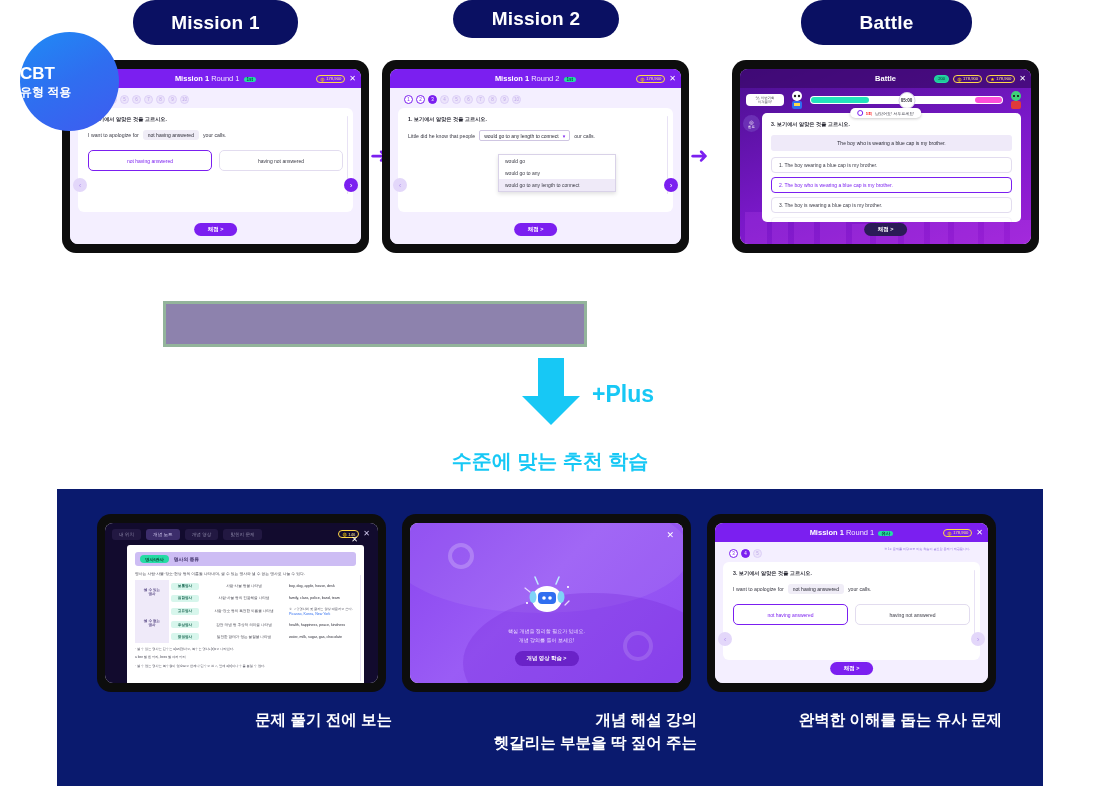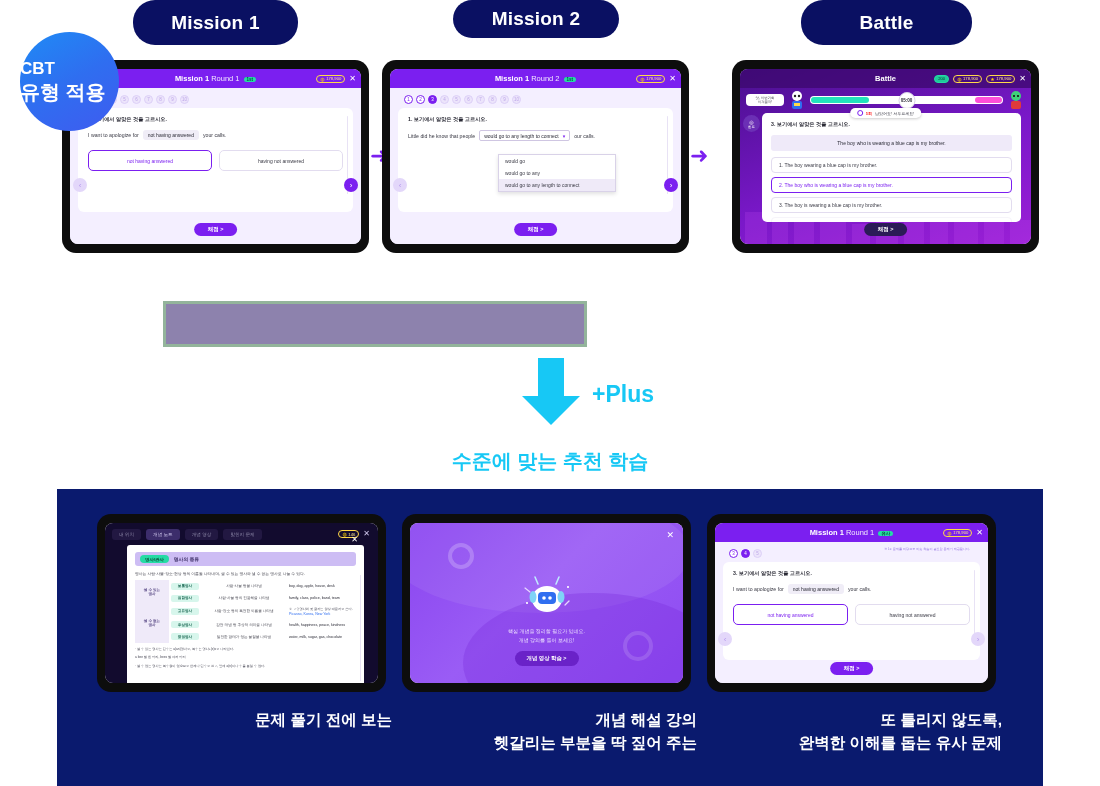--- a/index.html
+++ b/index.html
@@ -22,21 +22,21 @@
   }
 
   
   .cbt-badge {
     position:absolute; left:20px; top:32px; width:99px; height:99px; border-radius:50%;
     background:linear-gradient(150deg,#1f8bf5 0%,#2f6ef0 50%,#3f5bf0 100%);
     color:#fff; display:flex; flex-direction:column; align-items:flex-start; justify-content:center;
     font-weight:bold; z-index:40; line-height:1.22;
   }
   .cbt-badge .l1 { font-size:17px; }
-  .cbt-badge .l2 { font-size:20px; }
+  .cbt-badge .l2 { font-size:12px; }
 
   
   .app-head {
     height:19px; background:#7b1ff0; display:flex; align-items:center;
     position:relative; color:#fff;
   }
   .app-head .title {
     position:absolute; left:0; right:0; text-align:center;
     font-size:7.5px; font-weight:bold; white-space:nowrap;
   }
@@ -581,16 +581,15 @@
   </div>
 
   <div class="cap" style="left:35px; top:219px;">
     <div>문제 풀기 전에 보는</div>
   </div>
   <div class="cap" style="left:340px; top:219px;">
     <div>개념 해설 강의</div>
     <div>헷갈리는 부분을 딱 짚어 주는</div>
   </div>
   <div class="cap" style="left:645px; top:219px;">
-    <div>또 틀리지 않도록,</div>
     <div>완벽한 이해를 돕는 유사 문제</div>
   </div>
 </div>
 
 </body></html>

